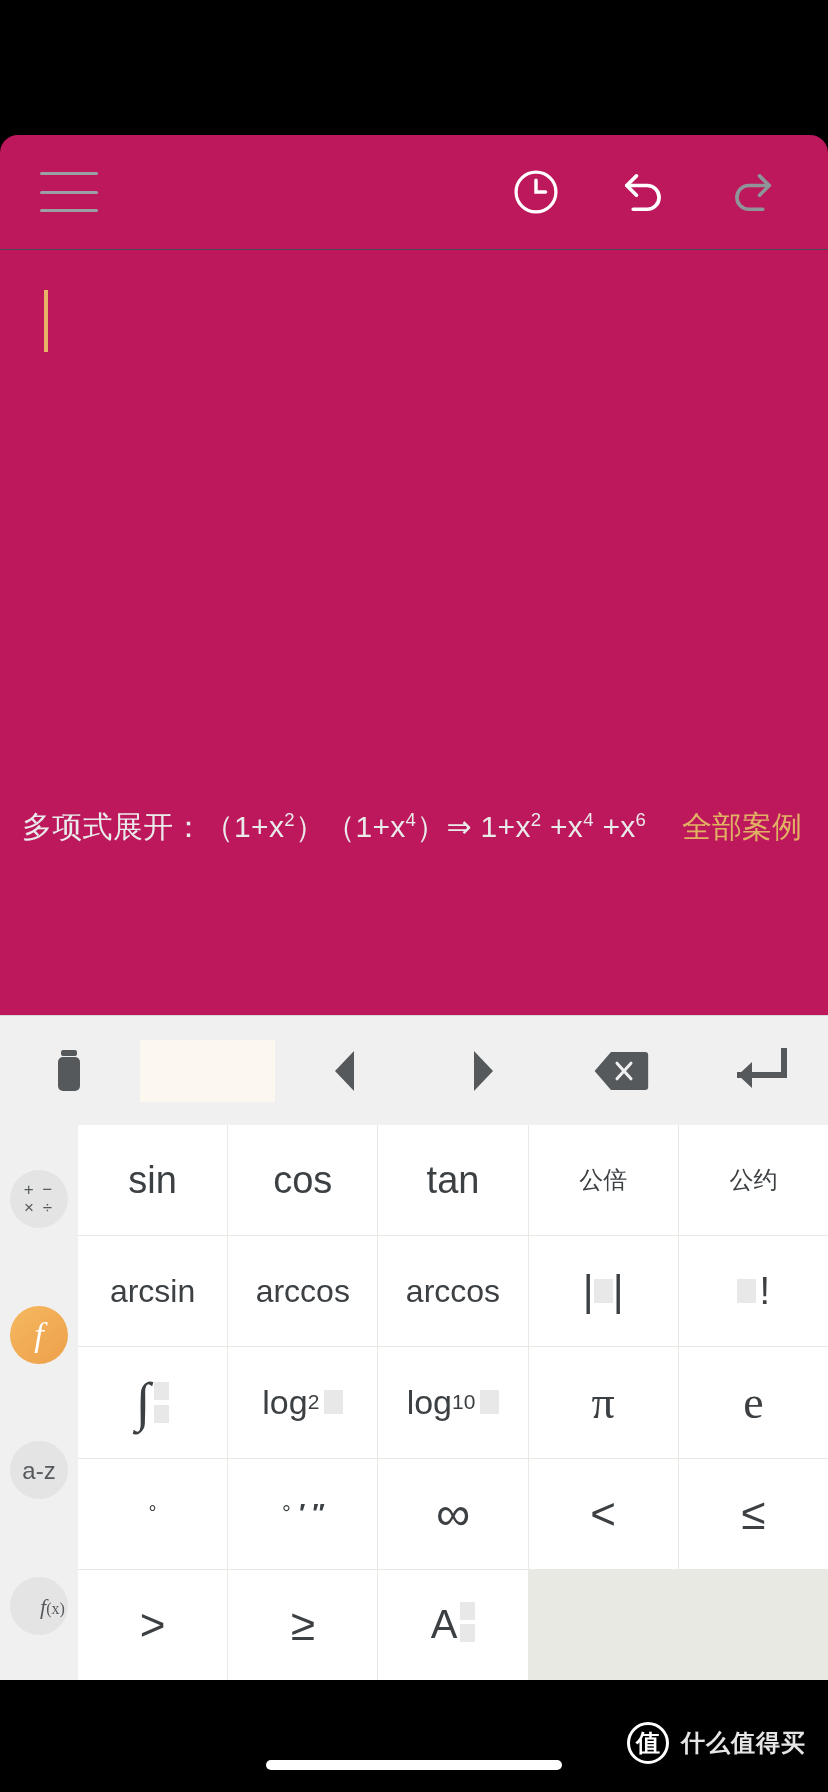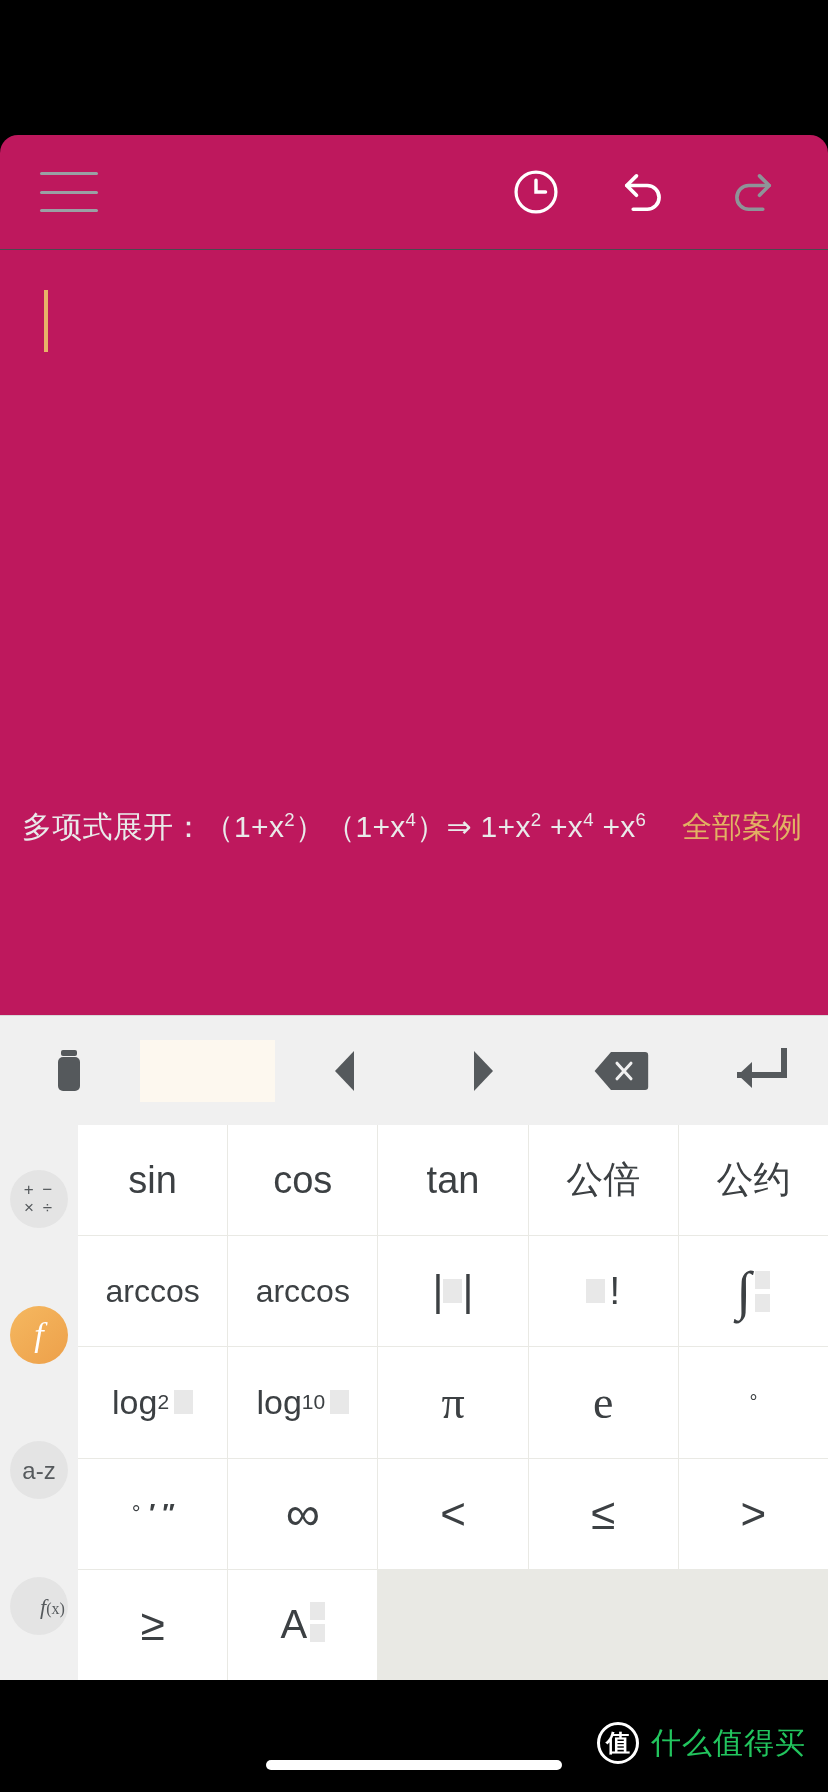--- a/index.html
+++ b/index.html
@@ -88,21 +88,21 @@
   .cat-f { font-size:34px; font-style:italic; font-family:"Liberation Serif",serif; }
   .cat-az { font-size:24px; }
   .cat-fx { font-size:22px; font-style:italic; font-family:"Liberation Serif",serif;margin-left:27px; }
   .cat-fx b { font-size:16px; font-style:normal; font-weight:400; }
 
   .grid { flex:1; display:grid; grid-template-columns:repeat(5,1fr); grid-template-rows:repeat(5,1fr); background:#e9e9e4; gap:1px; }
   .key {
     background:#fff; display:flex; align-items:center; justify-content:center;
     color:#3c4043; font-size:38px; font-weight:300;
   }
-  .key.cjk { font-size:37px; }
+  .key.cjk { font-size:24px; }
   .ph { display:inline-block; width:19px; height:24px; background:#e8e8e8; vertical-align:middle; }
   .ph.sm { width:15px; height:18px; }
   .ph.tiny { width:13px; height:15px; }
   .k-int { display:flex; align-items:center; gap:4px; }
   .k-int .sig-int { font-size:54px; font-family:"Liberation Serif",serif; font-weight:300; line-height:0.9; }
   .k-int .stack { display:flex; flex-direction:column; gap:5px; }
   .k-lim { display:flex; flex-direction:column; align-items:center; line-height:1; }
   .k-lim .lw { font-size:34px; }
   .k-lim .sub { font-size:18px; display:flex; align-items:center; gap:3px; margin-top:3px; }
   .k-sub { font-size:21px; vertical-align:baseline; }
@@ -114,21 +114,21 @@
 
   
   .bottombar { position:absolute; left:0; bottom:0; width:828px; height:112px; background:#000; }
   .homebar { position:absolute; left:50%; transform:translateX(-50%); bottom:22px; width:296px; height:10px; background:#fff; border-radius:5px; }
   .watermark { position:absolute; right:22px; bottom:28px; display:flex; align-items:center; gap:12px; }
   .wm-logo {
     width:42px; height:42px; border:3px solid #fff; border-radius:50%;
     display:flex; align-items:center; justify-content:center;
     color:#fff; font-size:24px; font-weight:700;
   }
-  .wm-text { color:#22c55e; font-size:30px; font-weight:400; letter-spacing:1px; }
+  .wm-text { color:#e5e5e5; font-size:24px; font-weight:700; letter-spacing:1px; }
 </style>
 </head>
 <body>
 
 <div class="screen">
 
 
   <div class="app">
 
     <div class="toolbar">
@@ -221,20 +221,21 @@
         </div>
 
         <div class="grid">
 
           <div class="key">sin</div>
           <div class="key">cos</div>
           <div class="key">tan</div>
           <div class="key cjk">公倍</div>
           <div class="key cjk">公约</div>
 
+          <div class="key" style="font-size:32px">arcsin</div>
           <div class="key" style="font-size:32px">arccos</div>
           <div class="key" style="font-size:32px">arccos</div>
           <div class="key">
             <span style="font-size:42px;font-weight:300">|</span>
               <span class="ph"></span>
               <span style="font-size:42px;font-weight:300">|</span>
           </div>
           <div class="key">
             <span class="ph"></span>
               <span style="margin-left:4px">!</span>

